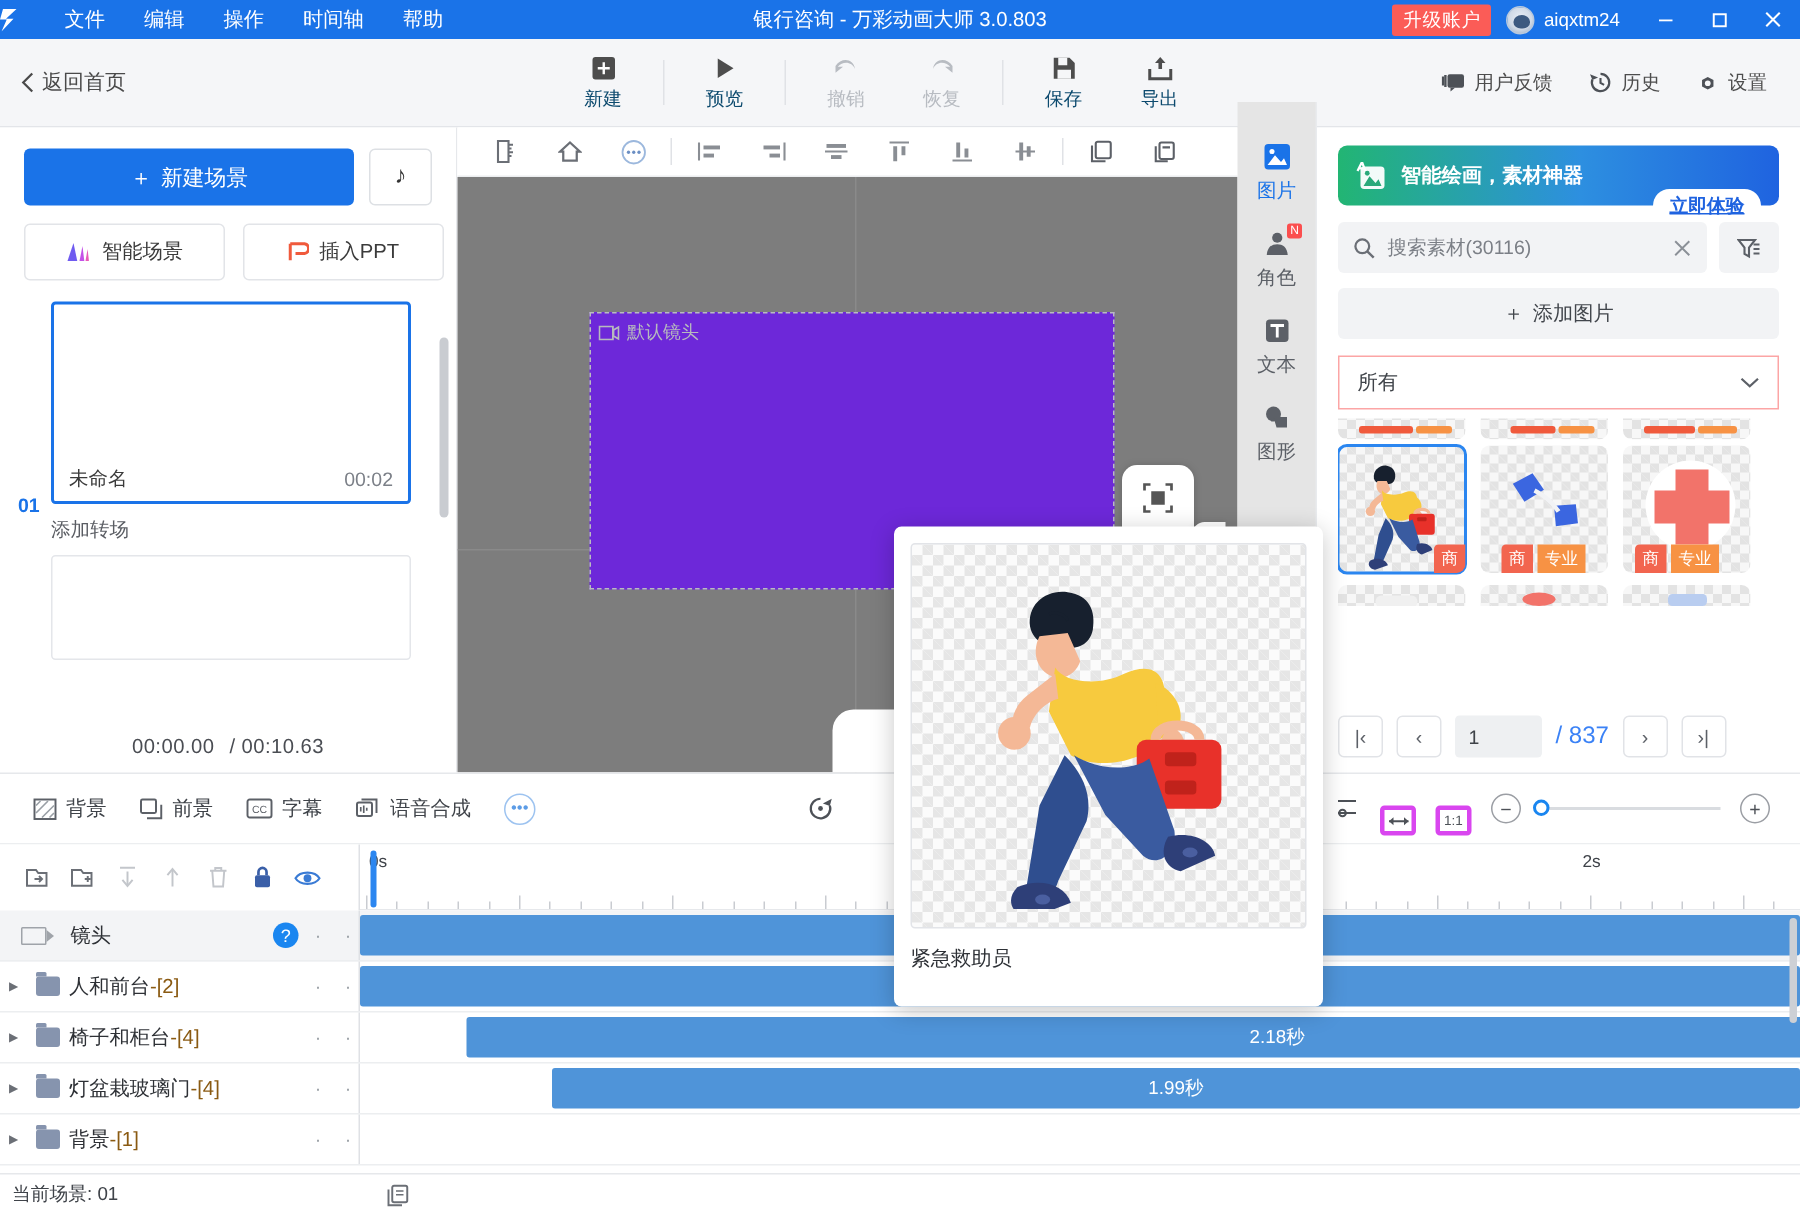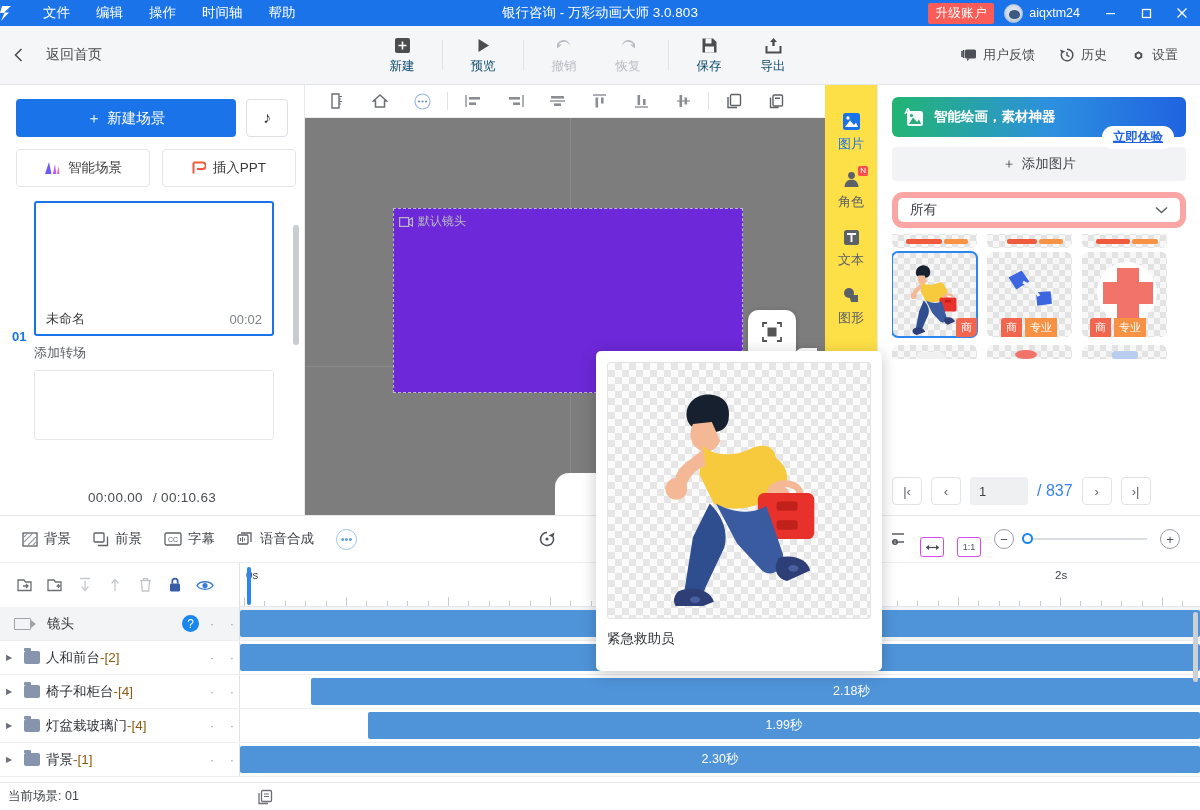--- a/index.html
+++ b/index.html
@@ -38,21 +38,21 @@
   }
   .user-name { font-size:12.5px; color:#fff; margin-right:12px; }
   .win-btn { width:36px; height:26px; display:flex; align-items:center; justify-content:center;
     font-size:13px; color:#fff; }
 
   
   .toolbar {
     position:absolute; left:0; top:26px; width:1200px; height:59px;
     background:#f5f6f8; border-bottom:1px solid #e3e5e9; display:flex; align-items:center;
   }
-  .back-home { display:flex; align-items:center; gap:23px; margin-left:14px; font-size:14px; color:#4a4a4a; }
+  .back-home { display:flex; align-items:center; gap:5px; margin-left:14px; font-size:14px; color:#4a4a4a; }
   .chev-left { font-size:14px; color:#555; }
   .tool-group { position:absolute; left:370px; top:0; height:58px; display:flex; align-items:center; }
   .tool-btn {
     width:64px; height:58px; display:flex; flex-direction:column; align-items:center;
     justify-content:center; gap:3px; font-size:12.5px; color:#0c4a6e;
   }
   .tool-btn.disabled { color:#b8bcc2; }
   .tool-btn .ic { height:20px; display:flex; align-items:center; justify-content:center; }
   .tool-sep { width:1px; height:30px; background:#e0e2e6; margin:0 8px; }
   .tool-right { position:absolute; right:12px; top:0; height:58px; display:flex; align-items:center; gap:4px; }
@@ -139,22 +139,22 @@
   .ft-ic { color:#555; display:flex; align-items:center; justify-content:center; }
   .ft-swatch { width:22px; height:16px; background:#1a73e8; border-radius:2px; }
   .collapse-arrow {
     position:absolute; left:490px; top:230px; width:22px; height:72px;
     background:#fff; border-radius:8px 0 0 8px; display:flex; align-items:center;
     justify-content:center; color:#666; font-size:13px; box-shadow:-1px 0 4px rgba(0,0,0,.08);
   }
 
   
   .right-tabs {
-    position:absolute; left:825px; top:85px; width:53px; height:430px;
-    background:#fde047; border-right:1px solid #e9ebee; padding-top:18px;
+    position:absolute; left:825px; top:68px; width:53px; height:430px;
+    background:#e5e5e5; border-right:1px solid #e9ebee; padding-top:18px;
   }
   .rt-item {
     height:58px; display:flex; flex-direction:column; align-items:center;
     justify-content:center; gap:4px; font-size:13px; color:#5c6067; position:relative;
   }
   .rt-item.active { color:#1a73e8; }
   .rt-badge {
     position:absolute; right:9px; top:5px; background:#fb4e4e; color:#fff;
     font-size:8px; padding:0 2px; border-radius:2px; line-height:10px; height:10px;
   }
@@ -181,21 +181,21 @@
   .search-box .txt { flex:1; color:#7b7f86; }
   .filter-btn {
     width:40px; height:34px; background:#f2f3f5; border-radius:4px; display:flex;
     align-items:center; justify-content:center; color:#5c6067;
   }
   .add-img-btn {
     margin-top:10px; height:34px; background:#f2f3f5; border-radius:4px; display:flex;
     align-items:center; justify-content:center; gap:6px; font-size:13.5px; color:#42464c;
   }
   .cat-select {
-    margin-top:11px; height:36px; border:6px solid #fca5a5; border-radius:11px;
+    margin-top:11px; height:36px; border:1px solid #fca5a5; border-radius:0;
     display:flex; align-items:center; padding:0 12px; font-size:13.5px; color:#3f4349;justify-content:center;
   }
   .cat-select .cv { flex:1; }
   .mat-grid {
     margin-top:6px; position:relative; height:148px; overflow:hidden;
   }
   .mg-row { display:flex; gap:10px; margin-bottom:8px; }
   .mg-cell {
     width:85px; height:85px; border-radius:6px; position:relative; overflow:hidden;
     background-color:#f7f7f7;
@@ -231,21 +231,21 @@
     display:flex; align-items:center;
   }
   .tlt-item { display:flex; align-items:center; gap:6px; margin-left:22px; font-size:13.5px; color:#3f4349; }
   .more-circle {
     width:21px; height:21px; border-radius:50%; border:1px solid #9dc3f0; color:#5c9ce6;
     display:flex; align-items:center; justify-content:center; font-size:11px; margin-left:22px;
   }
   .reset-ic { position:absolute; left:538px; color:#4d5157; }
   .tlt-right { position:absolute; right:20px; display:flex; align-items:center; gap:13px; }
   .zoom-box {
-    width:24px; height:20px; border:1px solid #d946ef; border-radius:3px;
+    width:24px; height:20px; border:3px solid #d946ef; border-radius:3px;
     display:flex; align-items:center; justify-content:center; font-size:9px; color:#4d5157;margin-top:16px;
   }
   .zoom-circle {
     width:20px; height:20px; border-radius:50%; border:1px solid #9b9ea4; color:#4d5157;
     display:flex; align-items:center; justify-content:center; font-size:13px;
   }
   .slider-track { width:120px; height:2px; background:#d9dce0; position:relative; }
   .slider-knob {
     position:absolute; left:-5px; top:-5px; width:11px; height:11px; border-radius:50%;
     border:2px solid #1a86f0; background:#fff;
@@ -688,20 +688,44 @@
             <rect x="3" y="3" width="16" height="15" rx="2.5" fill="#fff" opacity=".95"></rect>
             <path d="M5,16 L9,9.5 L13,14 L15,11.5 L17,16 Z" fill="#2aa97a"></path>
             <circle cx="7.5" cy="7.5" r="1.6" fill="#2aa97a"></circle>
             <path d="M1,6 L4,0 L6.2,6 M2,4.2 L5.2,4.2" stroke="#fff" stroke-width="1.5" fill="none"></path>
           </svg>
       </span>
       <span>智能绘画，素材神器</span>
       <span class="ai-cta">立即体验</span>
     </div>
 
+    <div class="search-row">
+      <div class="search-box">
+        <span>
+          <svg width="15" height="15" viewBox="0 0 15 15">
+              <circle cx="6.2" cy="6.2" r="4.6" fill="none" stroke="#6b6f76" stroke-width="1.5"></circle>
+              <path d="M9.7,9.7 L13.8,13.8" stroke="#6b6f76" stroke-width="1.6"></path>
+            </svg>
+        </span>
+        <span class="txt">搜索素材(30116)</span>
+        <span>
+          <svg width="13" height="13" viewBox="0 0 13 13">
+              <path d="M1.8,1.8 L11.2,11.2 M11.2,1.8 L1.8,11.2" stroke="#8b9097" stroke-width="1.3"></path>
+            </svg>
+        </span>
+      </div>
+      <div class="filter-btn">
+        <span>
+          <svg width="16" height="15" viewBox="0 0 16 15">
+              <path d="M1,2 L12,2 L8,7 L8,13 L5,11.2 L5,7 Z" fill="none" stroke="#5c6067" stroke-width="1.4"></path>
+              <path d="M11,8 L15,8 M11,11 L15,11 M11,5 L15,5" stroke="#5c6067" stroke-width="1.3"></path>
+            </svg>
+        </span>
+      </div>
+    </div>
 
     <div class="add-img-btn">
       <span>＋</span>
       <span>添加图片</span>
     </div>
 
     <div class="cat-select">
       <span class="cv">所有</span>
       <span>
         <svg width="13" height="8" viewBox="0 0 13 8">
@@ -1022,23 +1046,20 @@
     </div>
 
     <div class="track-row">
       <div class="track-label">
         <span class="tri">▶</span>
         <span class="folder-ic"></span>
         <span class="track-name"><span>背景</span><span class="cnt">-[1]</span></span>
         <span class="dot" style="margin-left:auto;">·</span>
         <span class="dot">·</span>
       </div>
-      <div class="track-lane">
-        <div class="clip" style="left:0px;width:960px;">2.30秒</div>
-      </div>
     </div>
 
   </div>
   <div class="tl-vsb"></div>
 
   <div class="statusbar">
     <span>当前场景: 01</span>
     <span style="margin-left:178px;">
       <svg width="16" height="16" viewBox="0 0 16 16">
           <rect x="4.5" y="1.5" width="10" height="11" rx="1.2" fill="none" stroke="#6b6f76" stroke-width="1.3"></rect>

